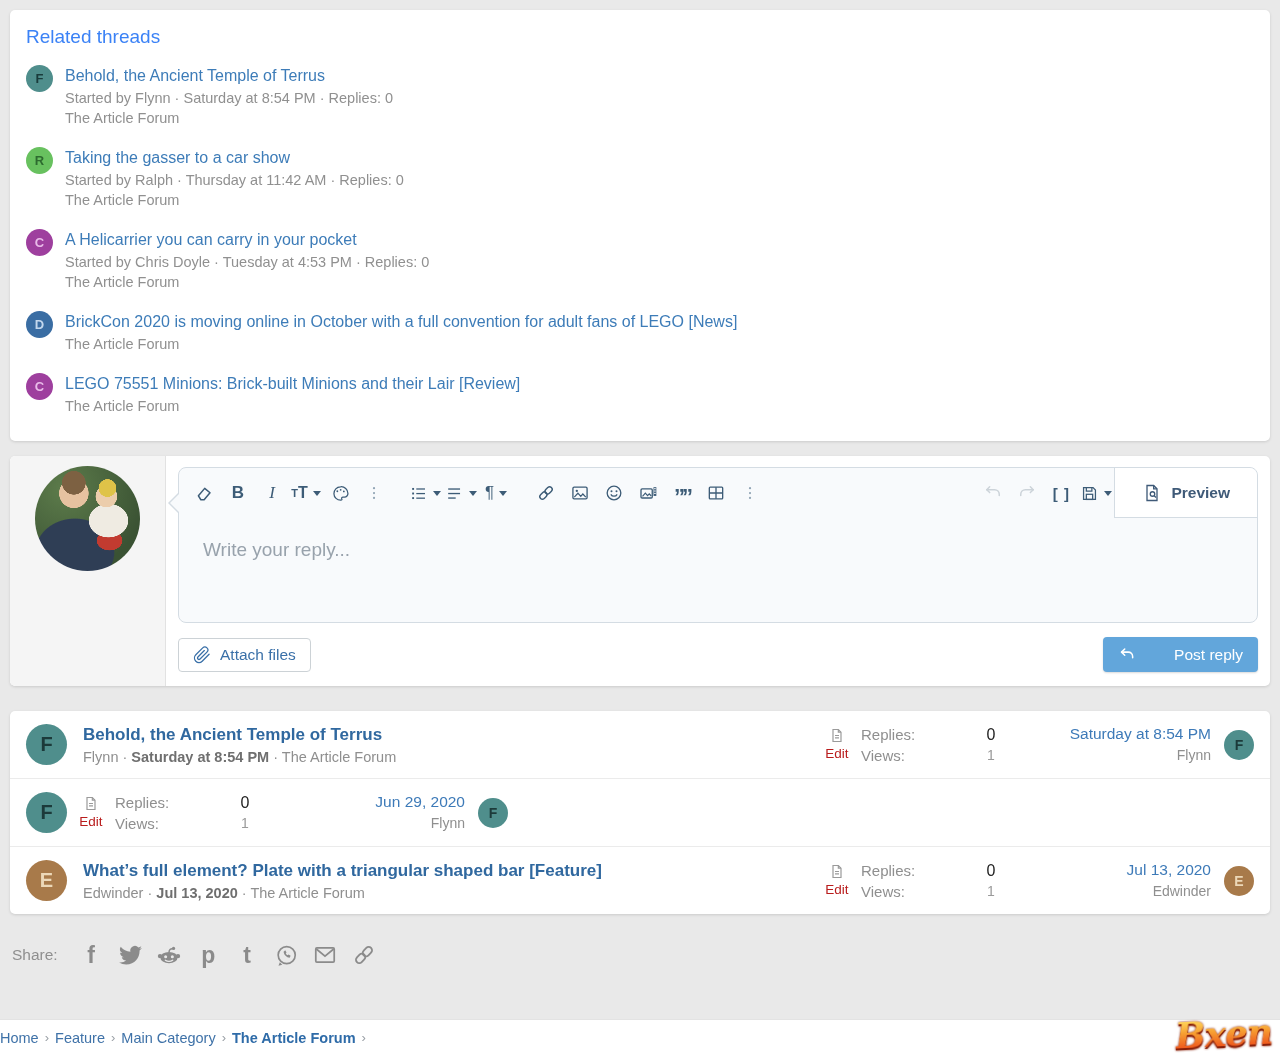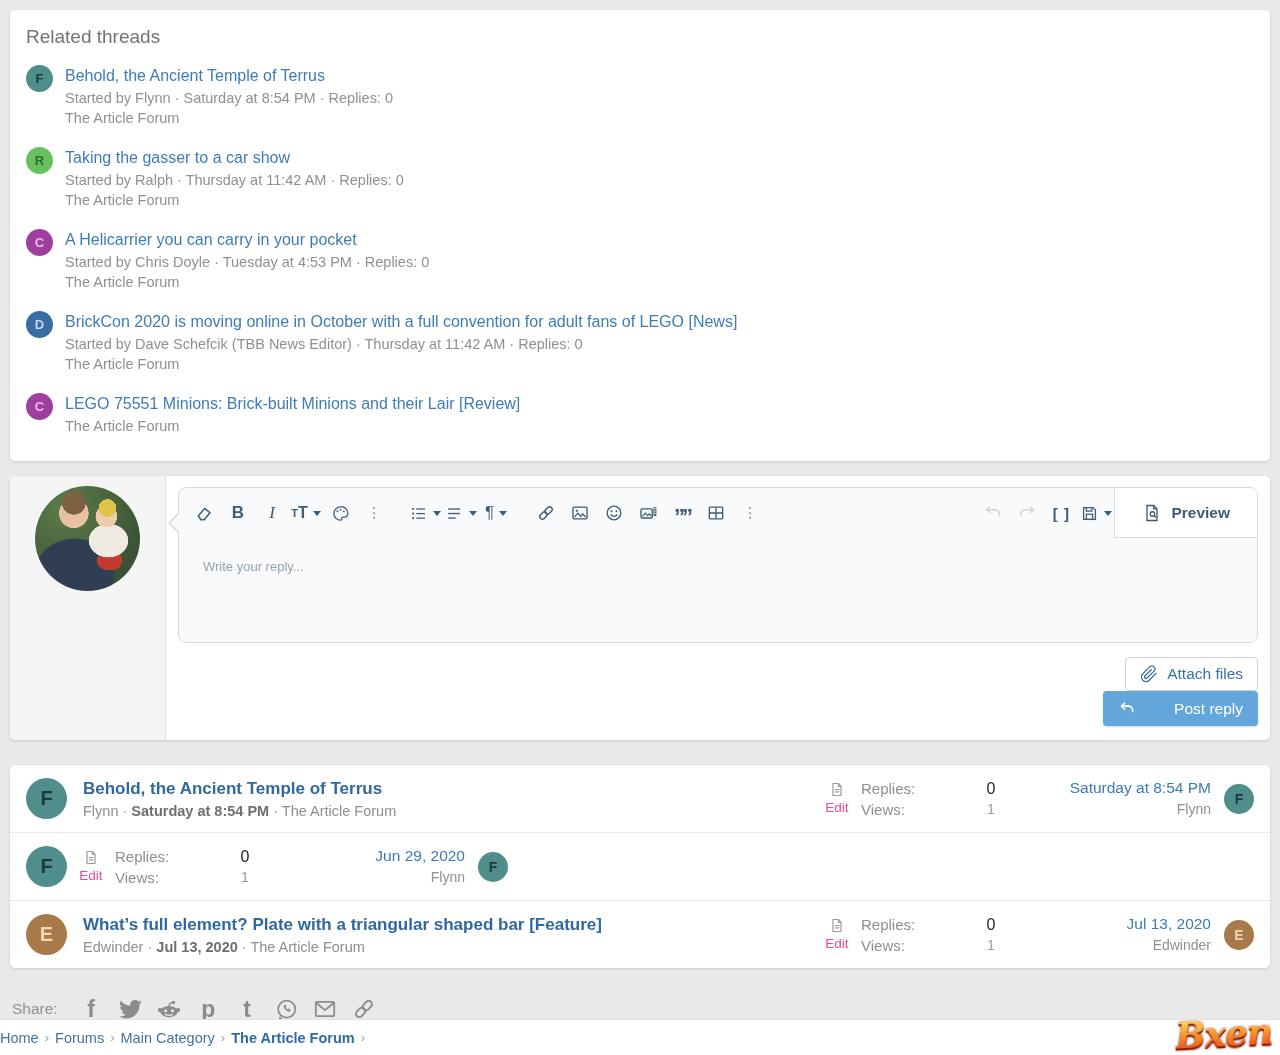--- a/index.html
+++ b/index.html
@@ -3,21 +3,21 @@
 <meta charset="utf-8">
 <style>
   * { margin:0; padding:0; box-sizing:border-box; }
   html,body { background:#e9e9e9; font-family:"Liberation Sans","DejaVu Sans",sans-serif; }
   .page { position:relative; width:1280px; height:1055px; background:#e9e9e9; overflow:hidden; margin:0 auto; }
 
   .card { background:#fff; border-radius:5px; box-shadow:0 1px 3px rgba(0,0,0,.13); margin:0 10px; }
 
   
   .related-card { margin-top:10px; padding:16px 16px 6px; }
-  .section-title { font-size:19px; font-weight:400; color:#737373; margin-bottom:17px; }
+  .section-title { font-size:19px; font-weight:400; color:#3b82f6; margin-bottom:17px; }
   .rt-item { display:flex; gap:12px; margin-bottom:19px; }
   .avatar { border-radius:50%; display:flex; align-items:center; justify-content:center; font-weight:bold; flex:0 0 auto; }
   .avatar.sm { width:27px; height:27px; font-size:13px; }
   .rt-title { display:block; font-size:16px; color:#3d7cb8; text-decoration:none; line-height:21px; margin-bottom:2px; }
   .rt-meta, .rt-forum { font-size:14.5px; color:#909090; line-height:20px; }
 
   
   .editor-card { margin-top:15px; display:flex; min-height:226px; overflow:hidden; }
   .editor-left { width:156px; background:#f5f5f5; border-right:1px solid #e2e2e2; display:flex; justify-content:center; align-items:flex-start; padding-top:10px; border-radius:5px 0 0 5px; }
   .avatar-photo { width:105px; height:105px; border-radius:50%; cursor:pointer;
@@ -43,37 +43,37 @@
   .tbtn .italic-g { font-size:17px; font-style:italic; font-family:"Liberation Serif","DejaVu Serif",serif; }
   .tsm { font-size:11px; font-weight:700; }
   .tbg { font-size:16px; font-weight:700; }
   .para-g { font-size:17px; }
   .quote-g { font-size:22px; font-weight:700; letter-spacing:-3px; line-height:10px; padding-top:8px; }
   .bbcode-g { font-size:15px; font-weight:600; letter-spacing:1px; }
   .caret { width:0; height:0; border-left:4px solid transparent; border-right:4px solid transparent; border-top:5px solid currentColor; margin-left:5px; }
   .tgap { width:16px; }
   .more-dots { color:#93a6b6; }
   .preview-tab { display:flex; align-items:center; gap:9px; height:50px; padding:0 27px; background:#fff; border-left:1px solid #d4dce3; border-bottom:1px solid #d4dce3; border-radius:0 8px 0 0; color:#3f5a78; font-size:15.5px; font-weight:600; cursor:pointer;justify-content:space-between; }
-  .write-area { padding:21px 24px; min-height:104px; font-size:13px; color:#98a2ac; cursor:text; }
-  .editor-actions { margin-top:14px; display:flex; justify-content:space-between; align-items:flex-end;flex-direction:column; }
+  .write-area { padding:21px 24px; min-height:104px; font-size:19px; color:#98a2ac; cursor:text; }
+  .editor-actions { margin-top:14px; display:flex; justify-content:space-between; align-items:center; }
   .attach-btn { display:flex; align-items:center; gap:9px; background:#fff; border:1px solid #ccd2d6; border-radius:4px; padding:7px 14px; color:#3a70a8; font-size:15.5px; cursor:pointer; }
   .post-btn { display:flex; align-items:center; gap:9px; border:none; border-radius:4px; padding:8px 15px; color:#fff; font-size:15.5px; cursor:pointer; box-shadow:0 1px 2px rgba(0,0,0,.15); }
 
   
   .similar-card { margin-top:25px; padding:0; overflow:hidden; }
   .similar-header { background:#eef4fa; padding:11px 16px 12px; border-bottom:1px solid #e2e8ee; border-radius:5px 5px 0 0; }
   .similar-header .section-title { margin:0; font-size:20px; color:#4078b4; }
   .st-row { display:flex; align-items:center; padding:12px 16px; border-bottom:1px solid #ebebeb; }
   .st-row:last-child { border-bottom:none; }
   .avatar.lg { width:41px; height:41px; font-size:20px; }
   .st-main { flex:1; margin-left:16px; min-width:0; }
   .st-title { display:block; font-size:17px; font-weight:700; color:#30689f; text-decoration:none; margin-bottom:4px; }
   .st-meta { font-size:14.5px; color:#8f8f8f; }
   .st-meta .st-date { color:#6f6f6f; font-weight:600; }
-  .st-edit { width:48px; text-align:center; color:#ec4899; font-size:13.5px; line-height:17px; cursor:pointer; }
+  .st-edit { width:48px; text-align:center; color:#b91c1c; font-size:13.5px; line-height:17px; cursor:pointer; }
   .st-edit svg { display:block; margin:0 auto 1px; }
   .st-labels { width:66px; font-size:15px; color:#8f8f8f; line-height:21px; }
   .st-values { width:128px; text-align:center; line-height:21px; }
   .st-values .v-replies { color:#222; font-size:16px; }
   .st-values .v-views { color:#9a9a9a; font-size:14px; }
   .st-right { width:156px; text-align:right; line-height:21px; }
   .st-right .st-lastdate { color:#3d7ab8; font-size:15.5px; text-decoration:none; display:block; }
   .st-right .st-lastuser { color:#8f8f8f; font-size:14px; }
   .avatar.mini { width:30px; height:30px; font-size:14px; margin-left:13px; }
 
@@ -130,21 +130,20 @@
         <a class="rt-title">A Helicarrier you can carry in your pocket</a>
         <div class="rt-meta">Started by Chris Doyle · Tuesday at 4:53 PM · Replies: 0</div>
         <div class="rt-forum">The Article Forum</div>
       </div>
     </div>
 
     <div class="rt-item">
       <span class="avatar sm" style="background-color: rgb(58, 109, 163); color: rgb(195, 215, 237);">D</span>
       <div>
         <a class="rt-title">BrickCon 2020 is moving online in October with a full convention for adult fans of LEGO [News]</a>
-        <div class="rt-meta">Started by Dave Schefcik (TBB News Editor) · Thursday at 11:42 AM · Replies: 0</div>
         <div class="rt-forum">The Article Forum</div>
       </div>
     </div>
 
     <div class="rt-item">
       <span class="avatar sm" style="background-color: rgb(158, 63, 158); color: rgb(233, 188, 233);">C</span>
       <div>
         <a class="rt-title">LEGO 75551 Minions: Brick-built Minions and their Lair [Review]</a>
         <div class="rt-forum">The Article Forum</div>
       </div>
@@ -452,21 +451,21 @@
             <rect x="2.8" y="8.9" width="9.6" height="6.2" rx="3.1"></rect>
             <rect x="11.6" y="8.9" width="9.6" height="6.2" rx="3.1"></rect>
           </g>
         </svg>
     </span>
   </div>
 
   <div class="bottom-bar">
     <a class="crumb">Home</a>
     <span class="crumb-sep">›</span>
-    <a class="crumb">Forums</a>
+    <a class="crumb">Feature</a>
     <span class="crumb-sep">›</span>
     <a class="crumb">Main Category</a>
     <span class="crumb-sep">›</span>
     <a class="crumb bold">The Article Forum</a>
     <span class="crumb-sep">›</span>
   </div>
 
   <div class="bxen-logo">Bxen</div>
 
 </div>

